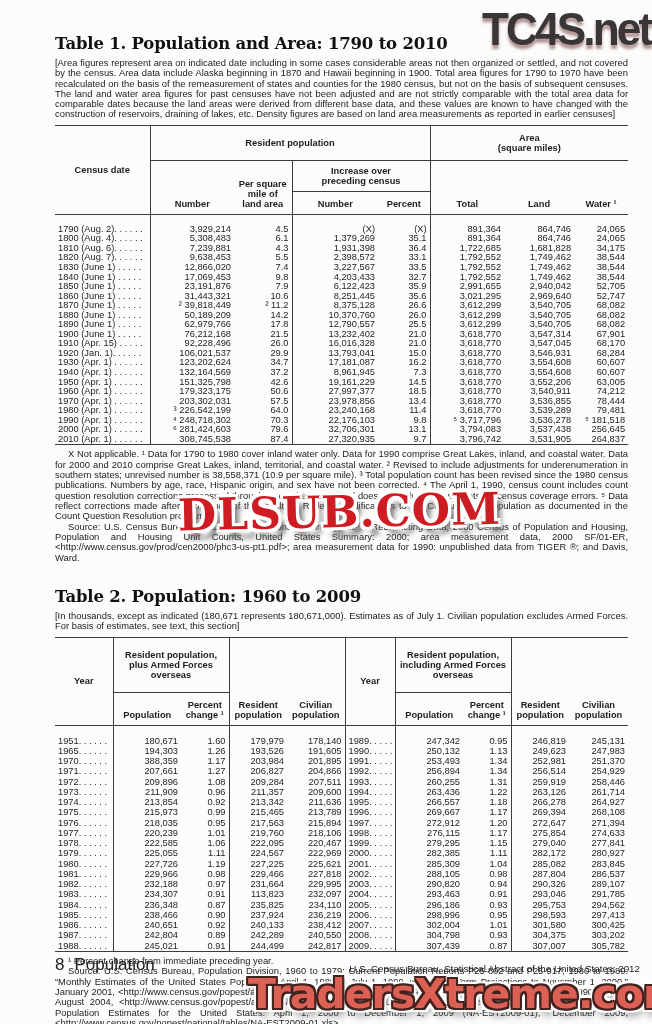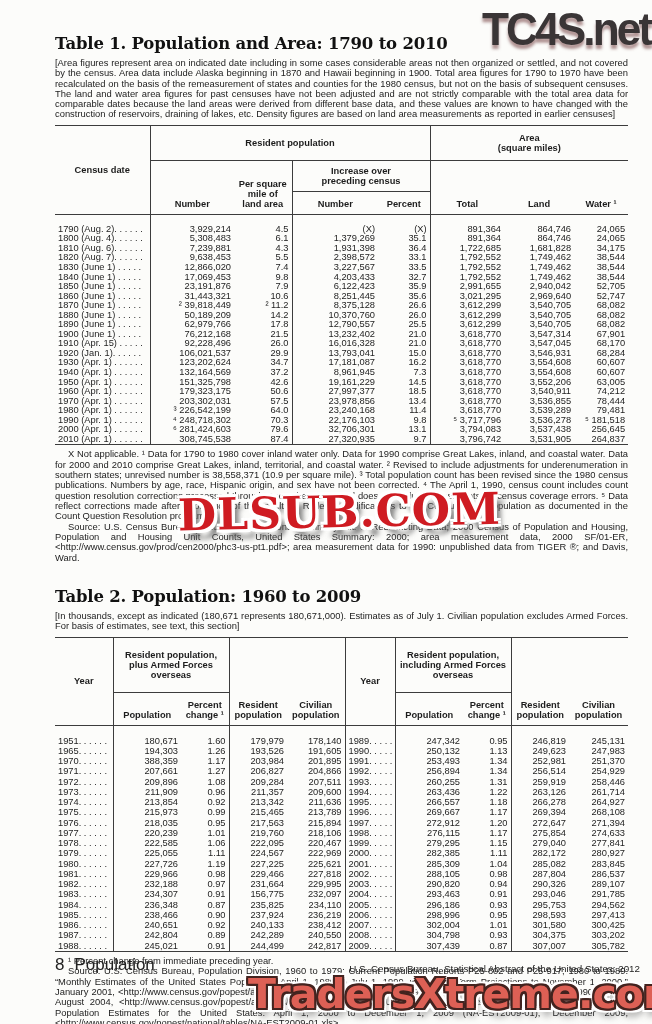--- a/index.html
+++ b/index.html
@@ -579,21 +579,21 @@
             <td class="left">2003. . . . .</td>
             <td>290,820</td>
             <td>0.94</td>
             <td>290,326</td>
             <td>289,107</td>
           </tr>
           <tr>
             <td class="left">1983. . . . . .</td>
             <td>234,307</td>
             <td>0.91</td>
-            <td>156,775</td>
+            <td>113,823</td>
             <td>232,097</td>
             <td class="left">2004. . . . .</td>
             <td>293,463</td>
             <td>0.91</td>
             <td>293,046</td>
             <td>291,785</td>
           </tr>
           <tr>
             <td class="left">1984. . . . . .</td>
             <td>236,348</td>

